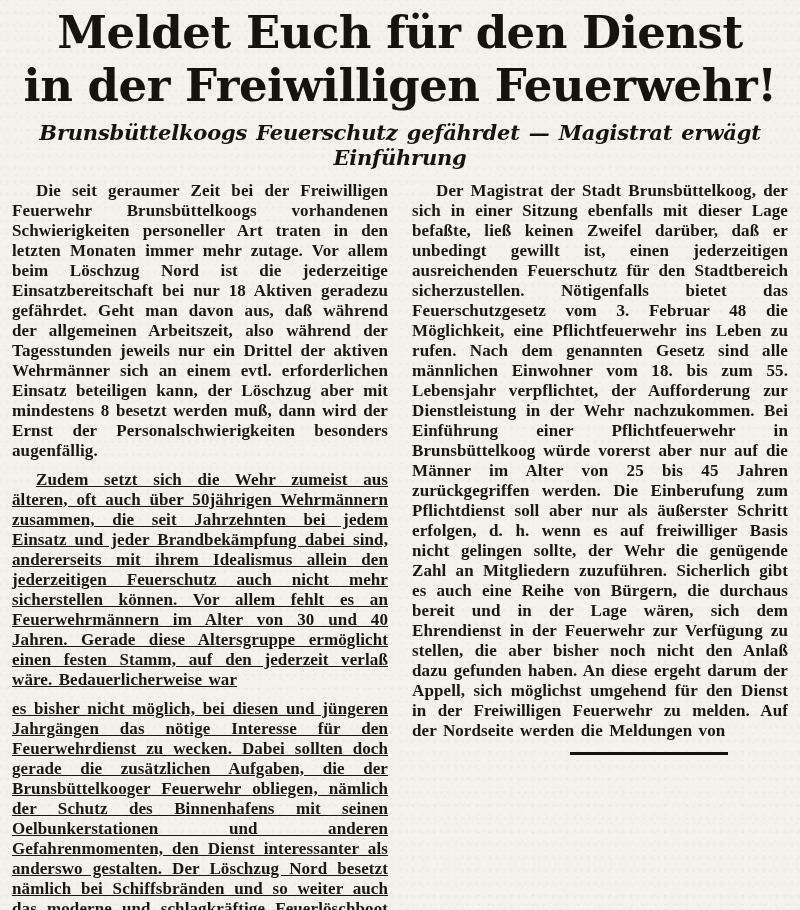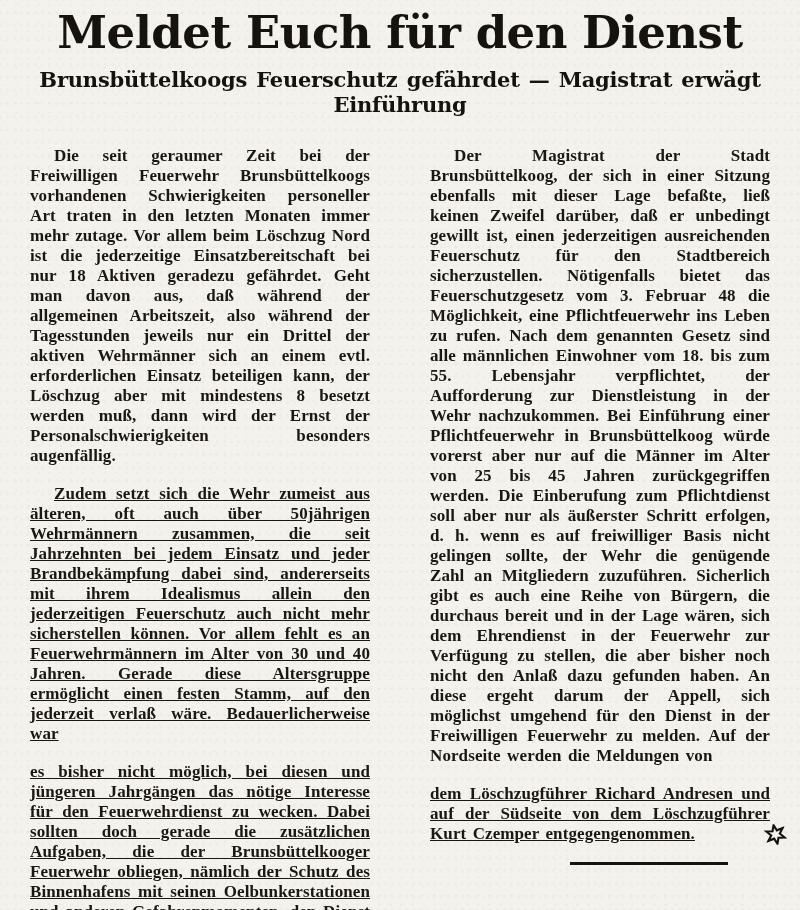--- a/index.html
+++ b/index.html
@@ -41,41 +41,42 @@
   .subheadline {
     margin: 8px 0 0 0;
     text-align: center;
     font-family: "DejaVu Serif", serif;
     font-weight: bold;
     font-size: 21px;
     line-height: 25px;
     letter-spacing: -0.2px;
     word-spacing: 2px;
     color: #16130e;
+    font-style: italic;
   }
   
   .columns {
     display: flex;
     gap: 24px;
     padding: 11px 4px 0 4px;
   }
   .col {
     flex: 1 1 0;
     min-width: 0;
     text-align: justify;
     font-family: "Liberation Serif", serif;
     font-weight: bold;
     font-size: 17px;
     line-height: 20px;
     word-spacing: 2px;
     letter-spacing: 0.1px;
     color: #1b1712;
   }
   .para {
-    margin: 18px;
+    margin: 0;
   }
   .para.indent {
     text-indent: 24px;
   }
   .para + .para,
   .para + .para-wrap {
     margin-top: 9px;
     text-decoration: underline;
   }
   .para-wrap {
@@ -99,44 +100,37 @@
     margin: 11px 0 0 158px;
   }
 </style>
 </head>
 <body>
 
 <div class="sheet">
 
   <h1 class="headline">
     <div>Meldet Euch für den Dienst</div>
+    <div>in der Freiwilligen Feuerwehr!</div>
   </h1>
 
   <h2 class="subheadline">
     <div>Brunsbüttelkoogs Feuerschutz gefährdet — Magistrat erwägt Einführung</div>
   </h2>
 
   <section class="columns">
 
     <div class="col">
       <p class="para indent">Die seit geraumer Zeit bei der Freiwilligen Feuerwehr Brunsbüttelkoogs vorhandenen Schwierigkeiten personeller Art traten in den letzten Monaten immer mehr zutage. Vor allem beim Löschzug Nord ist die jederzeitige Einsatzbereitschaft bei nur 18 Aktiven geradezu gefährdet. Geht man davon aus, daß während der allgemeinen Arbeitszeit, also während der Tagesstunden jeweils nur ein Drittel der aktiven Wehrmänner sich an einem evtl. erforderlichen Einsatz beteiligen kann, der Löschzug aber mit mindestens 8 besetzt werden muß, dann wird der Ernst der Personalschwierigkeiten besonders augenfällig.</p>
       <p class="para indent">Zudem setzt sich die Wehr zumeist aus älteren, oft auch über 50jährigen Wehrmännern zusammen, die seit Jahrzehnten bei jedem Einsatz und jeder Brandbekämpfung dabei sind, andererseits mit ihrem Idealismus allein den jederzeitigen Feuerschutz auch nicht mehr sicherstellen können. Vor allem fehlt es an Feuerwehrmännern im Alter von 30 und 40 Jahren. Gerade diese Altersgruppe ermöglicht einen festen Stamm, auf den jederzeit verlaß wäre. Bedauerlicherweise war</p>
       <p class="para">es bisher nicht möglich, bei diesen und jüngeren Jahrgängen das nötige Interesse für den Feuerwehrdienst zu wecken. Dabei sollten doch gerade die zusätzlichen Aufgaben, die der Brunsbüttelkooger Feuerwehr obliegen, nämlich der Schutz des Binnenhafens mit seinen Oelbunkerstationen und anderen Gefahrenmomenten, den Dienst interessanter als anderswo gestalten. Der Löschzug Nord besetzt nämlich bei Schiffsbränden und so weiter auch das moderne und schlagkräftige Feuerlöschboot „Loki“, während der Löschzug Süd einem eventuellen Brand im Binnenhafen von einem zweiten für den Feuerschutz vorgesehenen Dampfer aus zu Leibe geht.</p>
     </div>
 
     <div class="col">
       <p class="para indent">Der Magistrat der Stadt Brunsbüttelkoog, der sich in einer Sitzung ebenfalls mit dieser Lage befaßte, ließ keinen Zweifel darüber, daß er unbedingt gewillt ist, einen jederzeitigen ausreichenden Feuerschutz für den Stadtbereich sicherzustellen. Nötigenfalls bietet das Feuerschutzgesetz vom 3. Februar 48 die Möglichkeit, eine Pflichtfeuerwehr ins Leben zu rufen. Nach dem genannten Gesetz sind alle männlichen Einwohner vom 18. bis zum 55. Lebensjahr verpflichtet, der Aufforderung zur Dienstleistung in der Wehr nachzukommen. Bei Einführung einer Pflichtfeuerwehr in Brunsbüttelkoog würde vorerst aber nur auf die Männer im Alter von 25 bis 45 Jahren zurückgegriffen werden. Die Einberufung zum Pflichtdienst soll aber nur als äußerster Schritt erfolgen, d. h. wenn es auf freiwilliger Basis nicht gelingen sollte, der Wehr die genügende Zahl an Mitgliedern zuzuführen. Sicherlich gibt es auch eine Reihe von Bürgern, die durchaus bereit und in der Lage wären, sich dem Ehrendienst in der Feuerwehr zur Verfügung zu stellen, die aber bisher noch nicht den Anlaß dazu gefunden haben. An diese ergeht darum der Appell, sich möglichst umgehend für den Dienst in der Freiwilligen Feuerwehr zu melden. Auf der Nordseite werden die Meldungen von</p>
 
-      <div class="para-wrap">
-        <p class="para">dem Löschzugführer Richard Andresen und auf der Südseite von dem Löschzugführer Kurt Czemper entgegengenommen.</p>
-        <span class="endmark">
-          <svg width="21" height="21" viewBox="0 0 24 24" xmlns="http://www.w3.org/2000/svg">
-            <polygon points="12,1 14.5,7.67 21.53,6.5 17,12 21.53,17.5 14.5,16.33 12,23 9.5,16.33 2.47,17.5 7,12 2.47,6.5 9.5,7.67" fill="#f4f2ec" stroke="#17140f" stroke-width="2.4" stroke-linejoin="miter"></polygon>
-          </svg>
-        </span>
-      </div>
 
       <div class="end-rule"></div>
     </div>
 
   </section>
 
 </div>
 
 </body></html>

